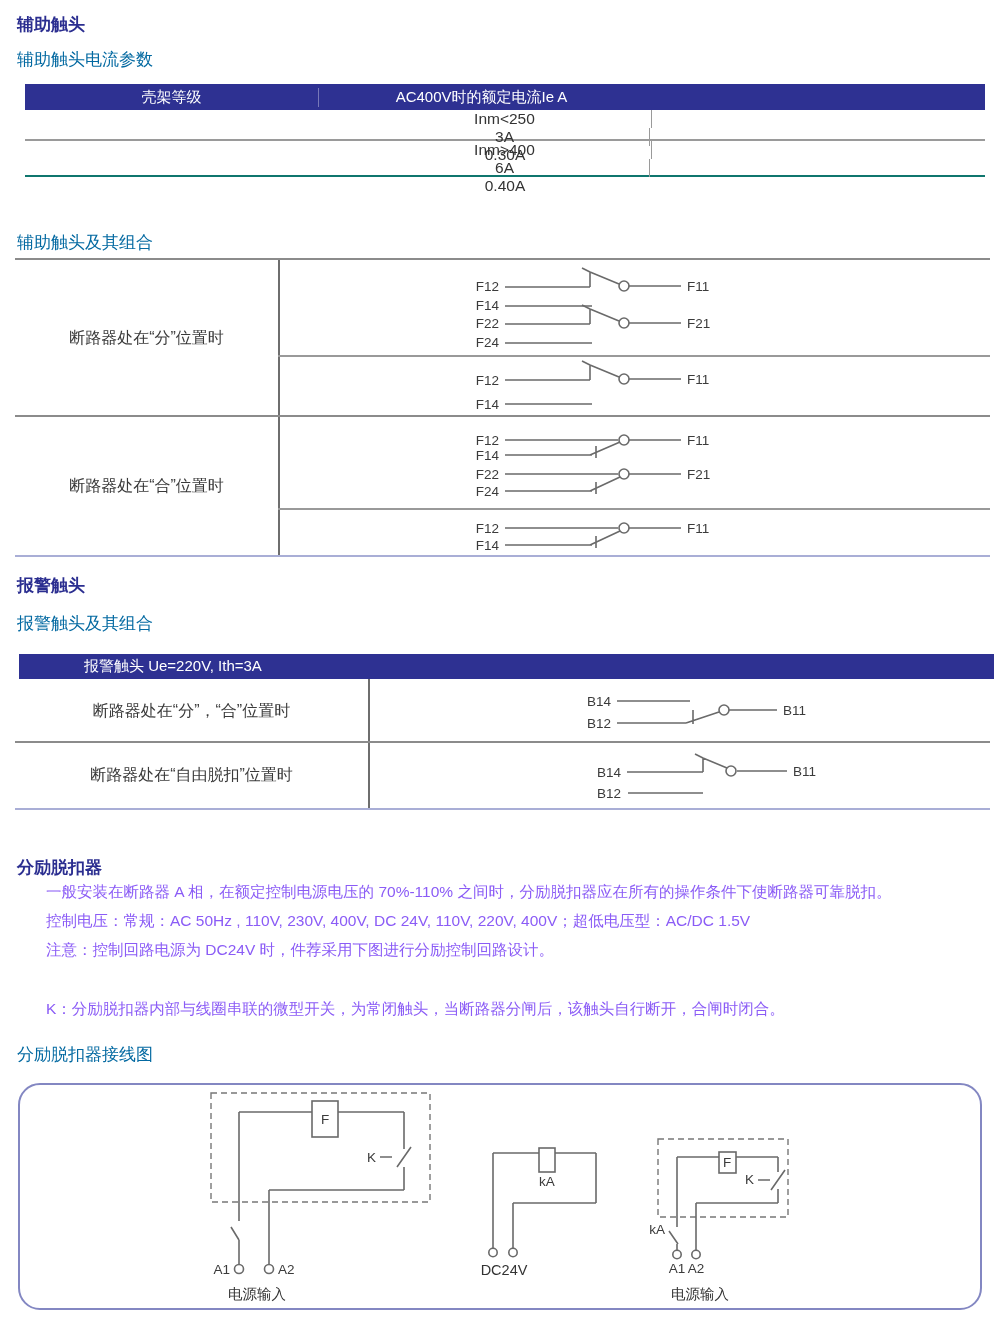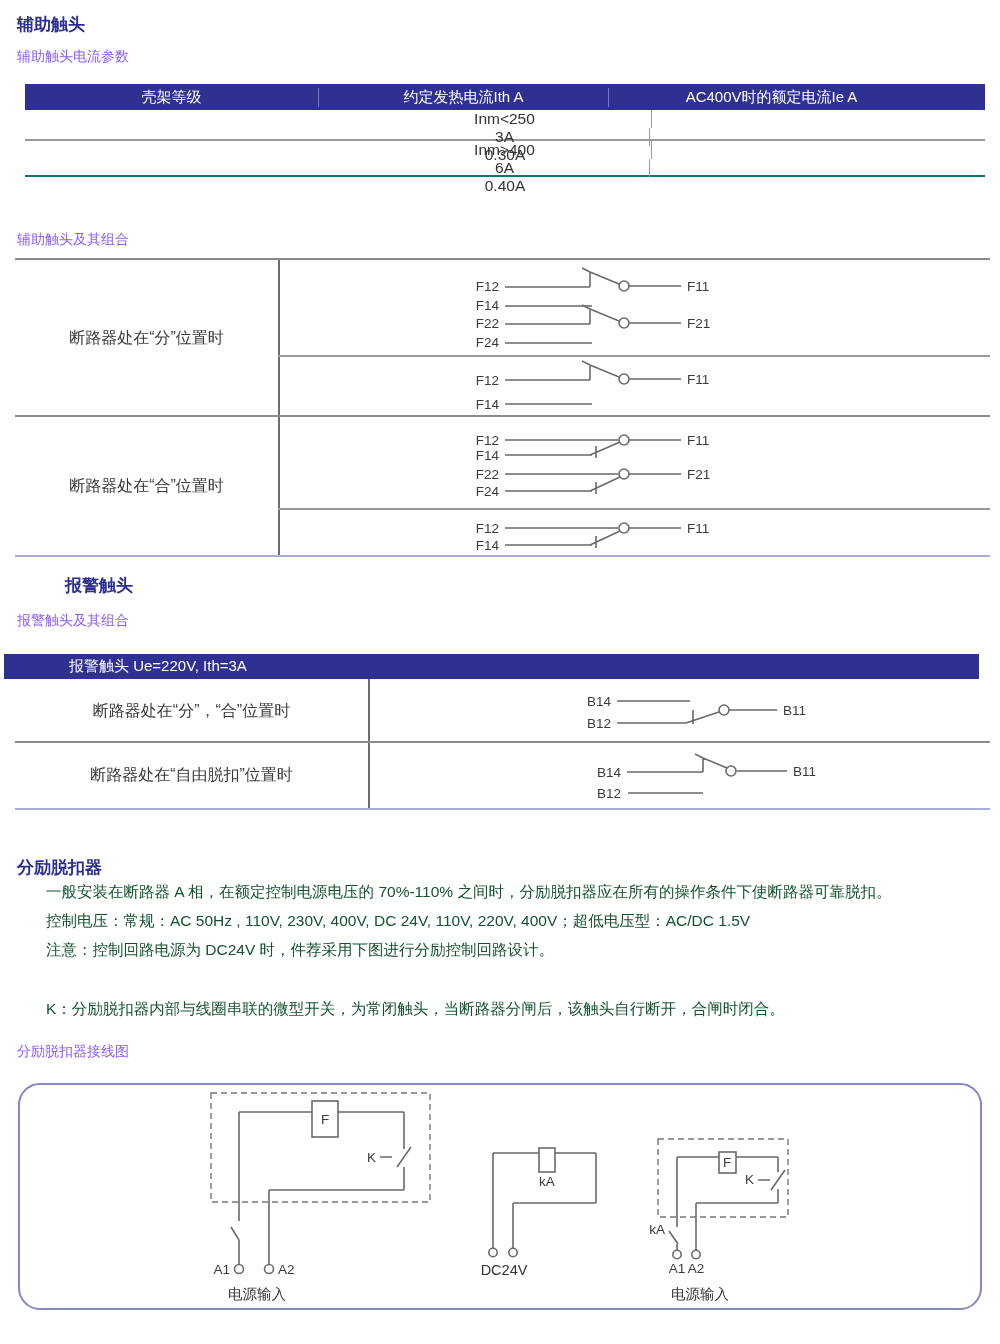--- a/index.html
+++ b/index.html
@@ -1,65 +1,64 @@
 <!DOCTYPE html>
 <html><head>
 <meta charset="utf-8">
 <style>
   html,body{margin:0;padding:0;background:#fff;}
   #page{position:relative;width:1000px;height:1344px;background:#ffffff;overflow:hidden;
         font-family:"Liberation Sans","DejaVu Sans",sans-serif;color:#3c3c3c;}
   .abs{position:absolute;}
   .sec-title{font-size:17px;font-weight:bold;color:#2b2e90;}
-  .sub{font-size:14px;color:#8b5cf6;}
+  .sub{font-size:17px;color:#0369a1;}
   
   .t1{left:25px;top:84px;width:960px;}
   .t1 .hd{display:flex;height:26px;background:#2e3192;color:#fff;font-size:15px;align-items:center;}
   .t1 .hd div{text-align:center;box-sizing:border-box;border-right:1px solid rgba(255,255,255,.35);}
   .t1 .hd div:last-child{border-right:none;}
   .t1 .bd{display:flex;align-items:center;font-size:15.5px;color:#333;flex-direction:column;}
   .t1 .bd div{text-align:center;box-sizing:border-box;border-right:1.5px solid #9a9a9a;height:100%;
               display:flex;align-items:center;justify-content:center;}
   .t1 .bd div:last-child{border-right:none;}
   .r1{height:29px;border-bottom:2px solid #9a9a9a;}
   .r2{height:34px;border-bottom:2px solid #0f766e;}
   .c1{width:294px;} .c2{width:290px;} .c3{width:325px;}
   
   .t2{left:15px;top:258px;width:975px;height:295px;border-top:2px solid #8b8b8b;border-bottom:2px solid #a9aed6;}
   .vline{position:absolute;background:#6e6e6e;width:2px;}
   .hline{position:absolute;background:#8b8b8b;height:2px;}
   .rowlab{position:absolute;left:0;width:263px;text-align:center;font-size:16px;color:#3a3a3a;}
   
-  .abar{left:4px;top:654px;width:975px;height:25px;background:#2e3192;color:#fff;font-size:15px;
+  .abar{left:19px;top:654px;width:975px;height:25px;background:#2e3192;color:#fff;font-size:15px;
         display:flex;align-items:center;padding-left:65px;box-sizing:border-box;}
   .t3{left:15px;top:679px;width:975px;height:129px;border-bottom:2px solid #a9aed6;}
   .t3 .rowlab{width:353px;}
   
-  .body-line{left:46px;width:940px;font-size:15.5px;color:#14532d;line-height:22px;}
+  .body-line{left:46px;width:940px;font-size:15.5px;color:#8b5cf6;line-height:22px;}
   
   .wbox{left:18px;top:1083px;width:964px;height:227px;border:2px solid #8387c2;border-radius:22px;box-sizing:border-box;}
   svg{position:absolute;overflow:visible;}
   svg text{font-size:13.5px;fill:#3b3b3b;}
   svg text.big{font-size:14.5px;fill:#333;}
   .wire{stroke:#6a6a6a;stroke-width:1.6;fill:none;}
   .dash{stroke:#777;stroke-width:1.4;fill:none;stroke-dasharray:6 4;}
   .node{fill:#fff;stroke:#6a6a6a;stroke-width:1.6;}
 </style>
 </head>
 <body>
 
 <div id="page">
 
   <div class="abs sec-title" style="left:17px;top:13px;">辅助触头</div>
   <div class="abs sub" style="left:17px;top:48px;">辅助触头电流参数</div>
 
   <div class="abs t1">
     <div class="hd">
       <div class="c1">壳架等级</div>
-      <div class="c2">约定发热电流Ith A</div>
       <div class="c3">AC400V时的额定电流Ie A</div>
     </div>
     <div class="bd r1">
       <div class="c1">Inm&lt;250</div>
       <div class="c2">3A</div>
       <div class="c3">0.30A</div>
     </div>
     <div class="bd r2">
       <div class="c1">Inm&gt;400</div>
       <div class="c2">6A</div>
@@ -118,21 +117,21 @@
       <g>
         <text x="221" y="273" text-anchor="end">F12</text>
         <text x="221" y="290" text-anchor="end">F14</text>
         <path class="wire" d="M227 268H340 M351 268H403 M227 285H314 M312 285l30 -14 M318 276v12"></path>
         <circle class="node" cx="346" cy="268" r="5"></circle>
         <text x="409" y="273">F11</text>
       </g>
     </svg>
   </div>
 
-  <div class="abs sec-title" style="left:17px;top:574px;margin-left:48px;">报警触头</div>
+  <div class="abs sec-title" style="left:17px;top:574px;">报警触头</div>
   <div class="abs sub" style="left:17px;top:612px;">报警触头及其组合</div>
 
   <div class="abs abar">
     <span>报警触头 Ue=220V, Ith=3A</span>
   </div>
 
   <div class="abs t3">
     <div class="vline" style="left:353px;top:0;height:129px;"></div>
     <div class="hline" style="left:0;top:62px;width:975px;"></div>
     <div class="rowlab" style="top:86px;">断路器处在“自由脱扣”位置时</div>

